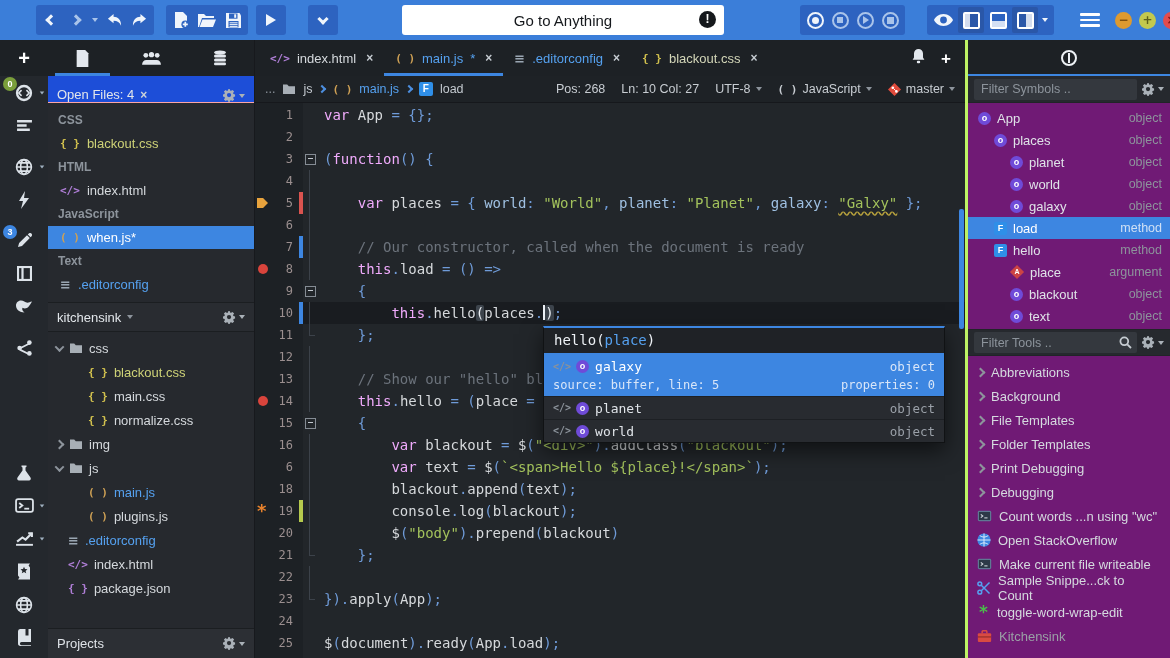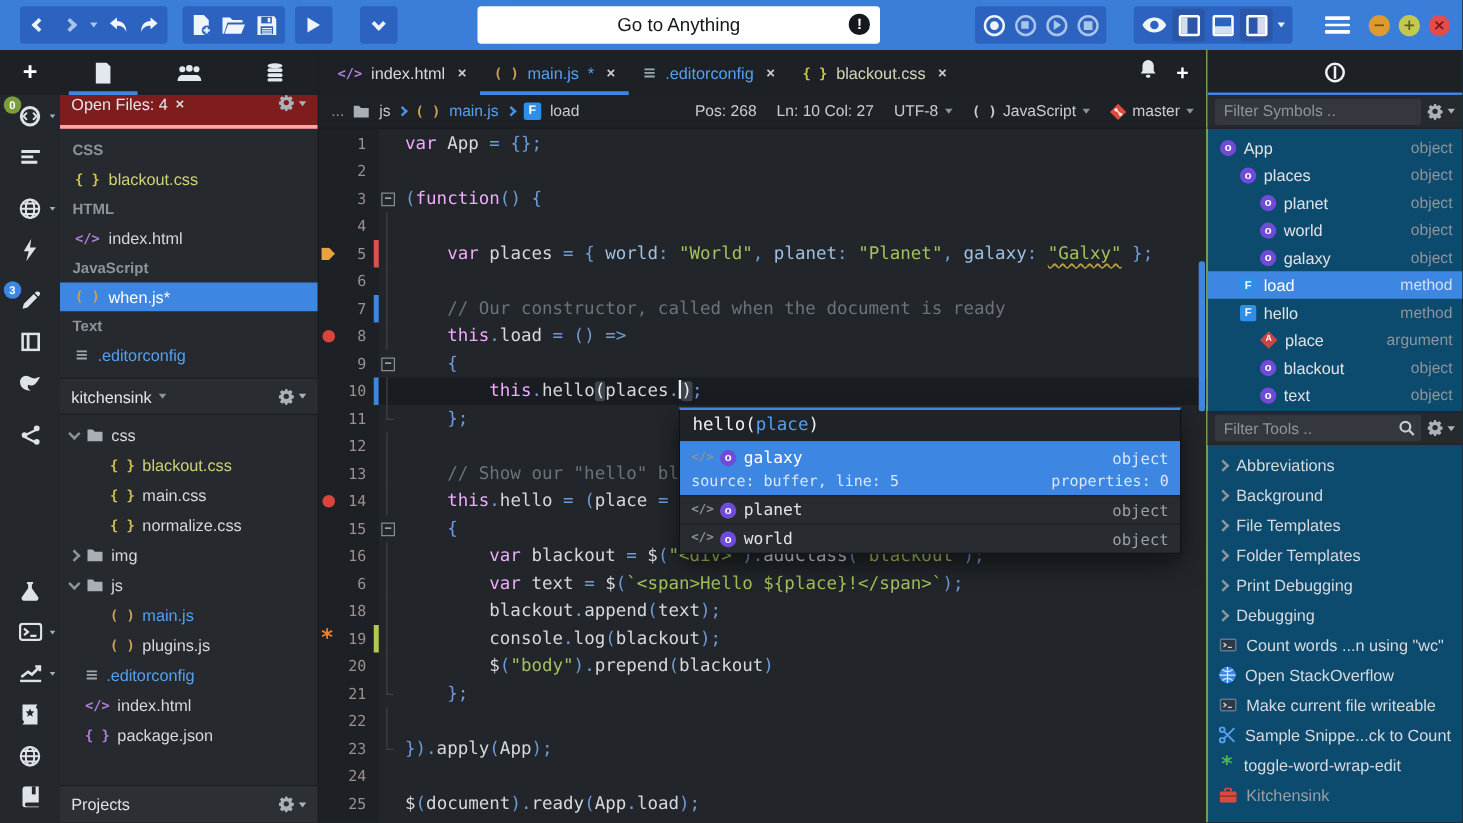--- a/index.html
+++ b/index.html
@@ -1,20 +1,20 @@
 <!DOCTYPE html>
 <html><head>
 <meta charset="utf-8">
 <style>
 *{margin:0;padding:0;box-sizing:border-box}
 html,body{width:1170px;height:658px;overflow:hidden}
 body{background:#22262a;font-family:"Liberation Sans",sans-serif;color:#d6d9dc}
 .app{position:relative;width:1170px;height:658px}
 
-.toolbar{position:absolute;top:0;left:0;right:0;height:40px;background:#3b7ed9;display:flex;align-items:center;padding-left:16px}
+.toolbar{position:absolute;top:0;left:0;right:0;height:40px;background:#3b7ed9;display:flex;align-items:center;padding-left:36px}
 .tbg{display:flex;align-items:center;height:30px;background:#2d63c0;border-radius:3px;padding:0 3px;gap:1px;flex:none}
 .tbtn{min-width:24px;height:26px;display:flex;align-items:center;justify-content:center;color:#f0f5fb;padding:0 3px;border-radius:2px;flex:none}
 .tbtn.dim{color:#a9c4ea}
 .tri{width:0;height:0;border-left:3.5px solid transparent;border-right:3.5px solid transparent;border-top:4.5px solid currentColor;display:inline-block}
 .chev{display:inline-block;width:8px;height:8px;border-right:3px solid currentColor;border-top:3px solid currentColor;flex:none}
 .chev.left{transform:rotate(-135deg)}
 .chev.right{transform:rotate(45deg)}
 .goto-wrap{position:relative;margin-left:64px;flex:none}
 .goto{width:322px;height:30px;background:#fff;border:none;border-radius:3px;text-align:center;font-size:15px;color:#15181c;font-family:"Liberation Sans",sans-serif;outline:none}
 .goto::placeholder{color:#15181c;opacity:1}
@@ -48,21 +48,21 @@
 .sbadge{position:absolute;left:3px;top:1px;width:14px;height:14px;border-radius:50%;text-align:center;font:bold 9px/14px "Liberation Sans",sans-serif;color:#fff;z-index:2}
 .sbadge.g{background:#7a9e3b}
 .sbadge.b{background:#3d86e1}
 .sgap{height:8px;flex:none}
 .push{margin-top:auto}
 
 .leftpanel{width:207px;background:#26292e;display:flex;flex-direction:column;flex:none;border-right:1px solid #17191d}
 .lp-tabs{height:36px;background:#1d2125;display:flex;flex:none}
 .lp-tab{flex:1;display:flex;align-items:center;justify-content:center;color:#e3e8ee;position:relative}
 .lp-tab.active::after{content:"";position:absolute;left:7px;right:7px;bottom:0;height:3px;background:#3d86e1}
-.lp-head{height:27px;background:#7f1d1d;display:flex;align-items:flex-start;gap:6px;padding:0 9px;font-size:13px;color:#e2e6ea;flex:none;border-bottom:3px solid #fca5a5}
+.lp-head{height:27px;background:#1d4ed8;display:flex;align-items:flex-end;gap:6px;padding:0 9px;font-size:13px;color:#e2e6ea;flex:none;border-bottom:1px solid #fca5a5}
 .xglyph{color:#cdd3d8;font-size:12px;font-weight:bold}
 .gearwrap{margin-left:auto;display:flex;align-items:center;gap:3px;color:#aab1b8}
 .of{padding:5px 0 2px;flex:none}
 .of-h{height:24px;line-height:24px;padding-left:10px;font-size:12px;font-weight:bold;color:#8d949c}
 .frow{height:23px;display:flex;align-items:center;gap:7px;padding-left:12px;font-size:13px}
 .frow.sel{background:#3d86e1}
 .frow.sel .lbl{color:#fff}
 .fic{font:bold 11px/1 "DejaVu Sans Mono",monospace;flex:none}
 .fic.css{color:#d3c24e}.fic.js{color:#cfa155}.fic.html{color:#b07fd8}.fic.json{color:#b07fd8}.fic.cfg{color:#9aa6b2}
 .c-white{color:#d5d9dd}.c-blue{color:#55a1f0}.c-yellow{color:#ced277}.c-pale{color:#d3d6b8}
@@ -122,21 +122,21 @@
 .pop-row{display:flex;align-items:center;height:21px}
 .pop-sub{display:flex;justify-content:space-between;font-size:12px;color:#d9e6f8;height:16px;line-height:16px}
 .pop-type{margin-left:auto;color:#9aa0a8;font-size:12.5px}
 .sel .pop-type{color:#d9e6f8}
 .code-ic{color:#8b929a;font:bold 10px/1 "DejaVu Sans Mono",monospace;margin-right:5px;flex:none}
 .obj-ic{width:13px;height:13px;border-radius:50%;background:#6f4bd8;color:#fff;font:bold 9px/13px "Liberation Sans",sans-serif;text-align:center;margin-right:6px;flex:none}
 .mth-ic{width:13px;height:13px;border-radius:2px;background:#2f8fe8;color:#fff;font:bold 9px/13px "Liberation Sans",sans-serif;text-align:center;margin-right:6px;flex:none}
 .arg-ic{width:10px;height:10px;background:#cc4444;transform:rotate(45deg);position:relative;margin:0 8px 0 2px;flex:none}
 .arg-ic span{position:absolute;left:0;top:0;width:10px;height:10px;transform:rotate(-45deg);color:#fff;font:bold 7px/10px "Liberation Sans",sans-serif;text-align:center}
 
-.rightpanel{width:205px;background:#0c4a6e;display:flex;flex-direction:column;flex:none;border-left:1px solid #bef264}
+.rightpanel{width:205px;background:#701a75;display:flex;flex-direction:column;flex:none;border-left:3px solid #bef264}
 .rp-tab{height:36px;background:#1d2125;display:flex;align-items:center;justify-content:center;flex:none;position:relative}
 .rp-tab::after{content:"";position:absolute;left:0;right:0;bottom:0;height:2px;background:#3d86e1}
 .symtab-ic{width:16px;height:16px;border:2px solid #eef2f6;border-radius:50%;position:relative}
 .symtab-ic::after{content:"";position:absolute;left:50%;top:1px;bottom:1px;width:2px;margin-left:-1px;background:#eef2f6}
 .rp-filter{height:27px;display:flex;align-items:center;gap:5px;padding:0 6px;flex:none;background:#26292e;border-bottom:1px solid #212428}
 .fi-wrap{position:relative;flex:1;min-width:0}
 .filter-input{width:100%;height:21px;background:#34383e;border:none;border-radius:2px;color:#c6ccd2;font-size:12.5px;padding:0 7px;font-family:"Liberation Sans",sans-serif;outline:none}
 .filter-input::placeholder{color:#8d949c;opacity:1}
 .fi-search{position:absolute;right:5px;top:4px;color:#c6ccd2}
 .sym-list{flex:none;padding:4px 0 2px}

